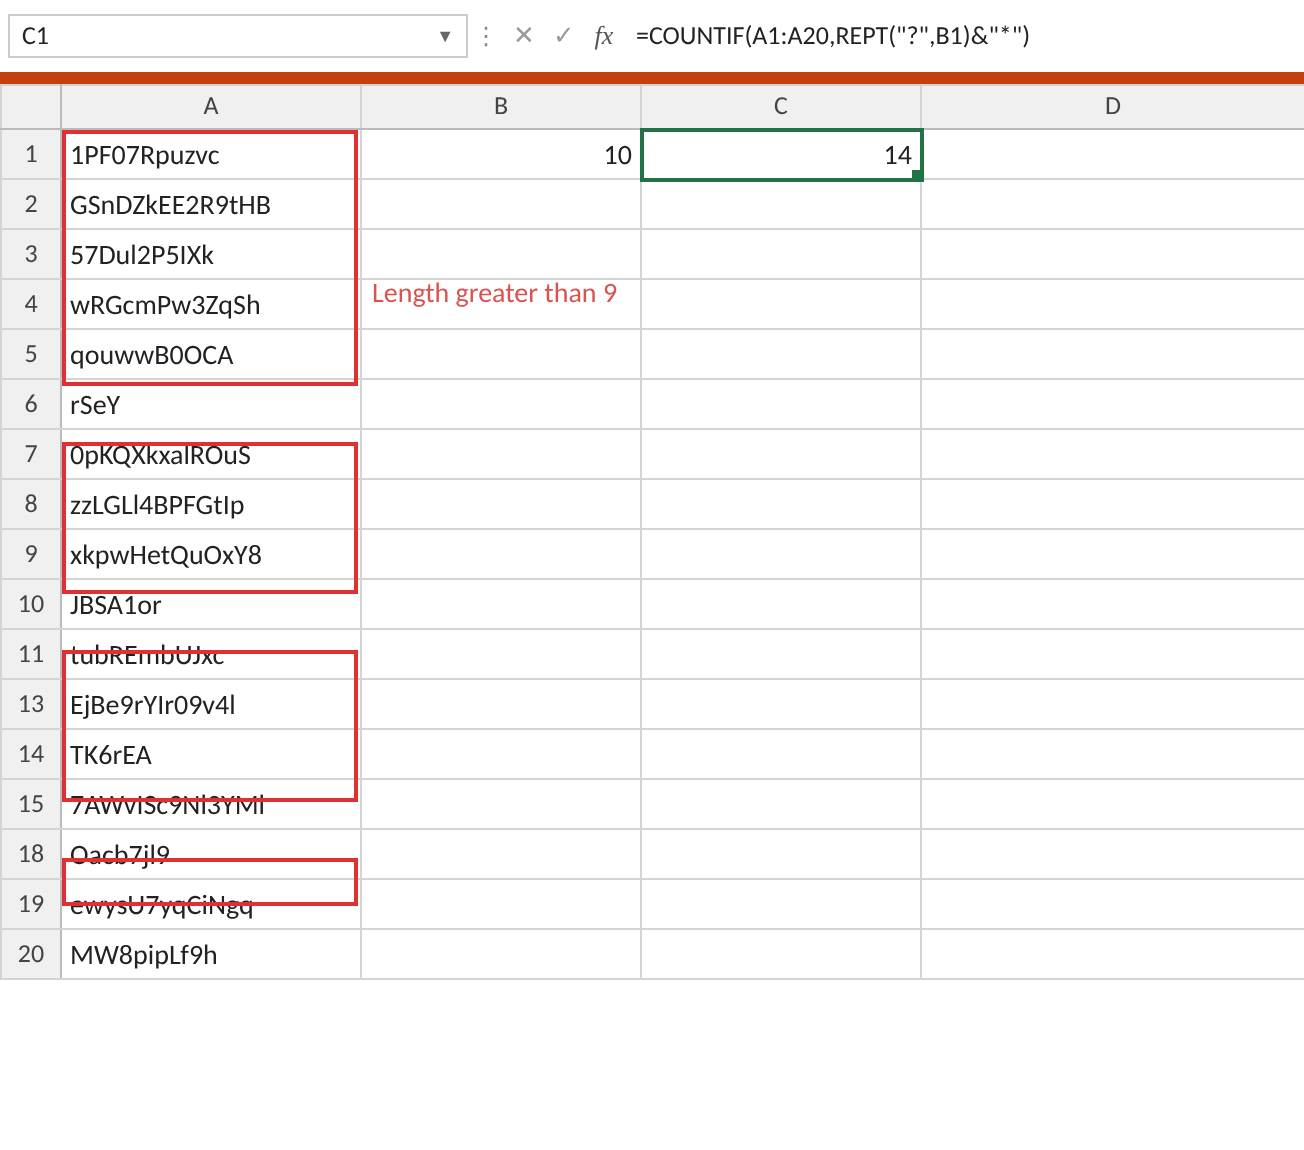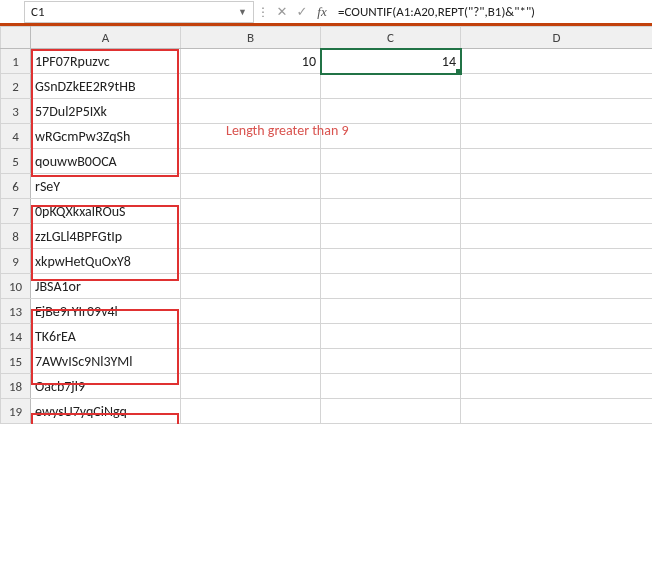--- a/index.html
+++ b/index.html
@@ -1,18 +1,18 @@
 <!DOCTYPE html>
 <html><head>
 <meta charset="utf-8">
 <style>
   * { box-sizing: border-box; margin: 0; padding: 0; }
   body { font-family: Calibri, Arial, sans-serif; font-size: 14px; background: #fff; color: #222; width: 652px; }
   
-  .formula-bar { display: flex; align-items: center; height: 26px; border-bottom: 3px solid #c2410c; background: #fff; padding-left: 20px; }
+  .formula-bar { display: flex; align-items: center; height: 42px; border-bottom: 6px solid #c2410c; background: #fff; }
   .name-box { width: 230px; height: 22px; border: 1px solid #ccc; margin: 2px 0 2px 4px; padding: 2px 6px; font-size: 13px; display: flex; align-items: center; justify-content: space-between; background: #fff; }
   .name-box-dd { color: #666; font-size: 9px; }
   .fb-sep { width: 18px; text-align: center; color: #888; font-size: 12px; }
   .fb-btn { width: 20px; text-align: center; color: #999; font-size: 13px; cursor: default; }
   .fb-fx { font-style: italic; font-family: 'Times New Roman', serif; color: #555; }
   .formula-text { flex: 1; padding: 2px 6px; font-size: 13px; overflow: hidden; white-space: nowrap; }
   
   .grid-wrap { position: relative; }
   table { border-collapse: collapse; table-layout: fixed; width: 100%; }
   th, td { border: 1px solid #d4d4d4; font-weight: normal; overflow: hidden; white-space: nowrap; }
@@ -24,21 +24,21 @@
   .col-h.col-c { width: 140px; }
   .col-h.col-d { width: 192px; }
   .row-h { width: 30px; background: #f0f0f0; text-align: center; font-size: 13px; color: #444; border-right: 1px solid #bbb; }
   
   td.cell { height: 25px; padding: 2px 4px; font-size: 14px; vertical-align: middle; }
   td.ralign { text-align: right; }
   
   .selected-cell { outline: 2px solid #217346; outline-offset: -1px; position: relative; }
   .selected-cell::after { content: ''; position: absolute; right: -3px; bottom: -3px; width: 6px; height: 6px; background: #217346; border: 1px solid #fff; }
   
-  .annotation { position: absolute; color: #d9534f; font-size: 14px; pointer-events: none; margin-left: 40px; }
+  .annotation { position: absolute; color: #d9534f; font-size: 14px; pointer-events: none; }
   .redbox { position: absolute; border: 2px solid #e03131; pointer-events: none; }
 </style>
 </head>
 <body>
 
 <div class="formula-bar">
   <div class="name-box">
     <span>C1</span>
     <span class="name-box-dd">▼</span>
   </div>
@@ -125,20 +125,27 @@
           <td class="cell"></td>
         </tr>
         <tr>
           <th class="row-h">10</th>
           <td class="cell">JBSA1or</td>
           <td class="cell ralign"></td>
           <td class="cell ralign"></td>
           <td class="cell"></td>
         </tr>
         <tr>
+          <th class="row-h">11</th>
+          <td class="cell">tubREmbUJxc</td>
+          <td class="cell ralign"></td>
+          <td class="cell ralign"></td>
+          <td class="cell"></td>
+        </tr>
+        <tr>
           <th class="row-h">13</th>
           <td class="cell">EjBe9rYIr09v4l</td>
           <td class="cell ralign"></td>
           <td class="cell ralign"></td>
           <td class="cell"></td>
         </tr>
         <tr>
           <th class="row-h">14</th>
           <td class="cell">TK6rEA</td>
           <td class="cell ralign"></td>
@@ -159,20 +166,27 @@
           <td class="cell ralign"></td>
           <td class="cell"></td>
         </tr>
         <tr>
           <th class="row-h">19</th>
           <td class="cell">ewysU7yqCiNgq</td>
           <td class="cell ralign"></td>
           <td class="cell ralign"></td>
           <td class="cell"></td>
         </tr>
+        <tr>
+          <th class="row-h">20</th>
+          <td class="cell">MW8pipLf9h</td>
+          <td class="cell ralign"></td>
+          <td class="cell ralign"></td>
+          <td class="cell"></td>
+        </tr>
       </tbody>
   </table>
   <div class="annotation" style="left:186px; top:96px;">Length greater than 9</div>
   <div id="redboxes">
       <div class="redbox" style="left: 31px; top: 23px; width: 148px; height: 128px;"></div>
       <div class="redbox" style="left: 31px; top: 179px; width: 148px; height: 76px;"></div>
       <div class="redbox" style="left: 31px; top: 283px; width: 148px; height: 76px;"></div>
       <div class="redbox" style="left: 31px; top: 387px; width: 148px; height: 24px;"></div>
       <div class="redbox" style="left: 31px; top: 491px; width: 148px; height: 50px;"></div>
     </div>

